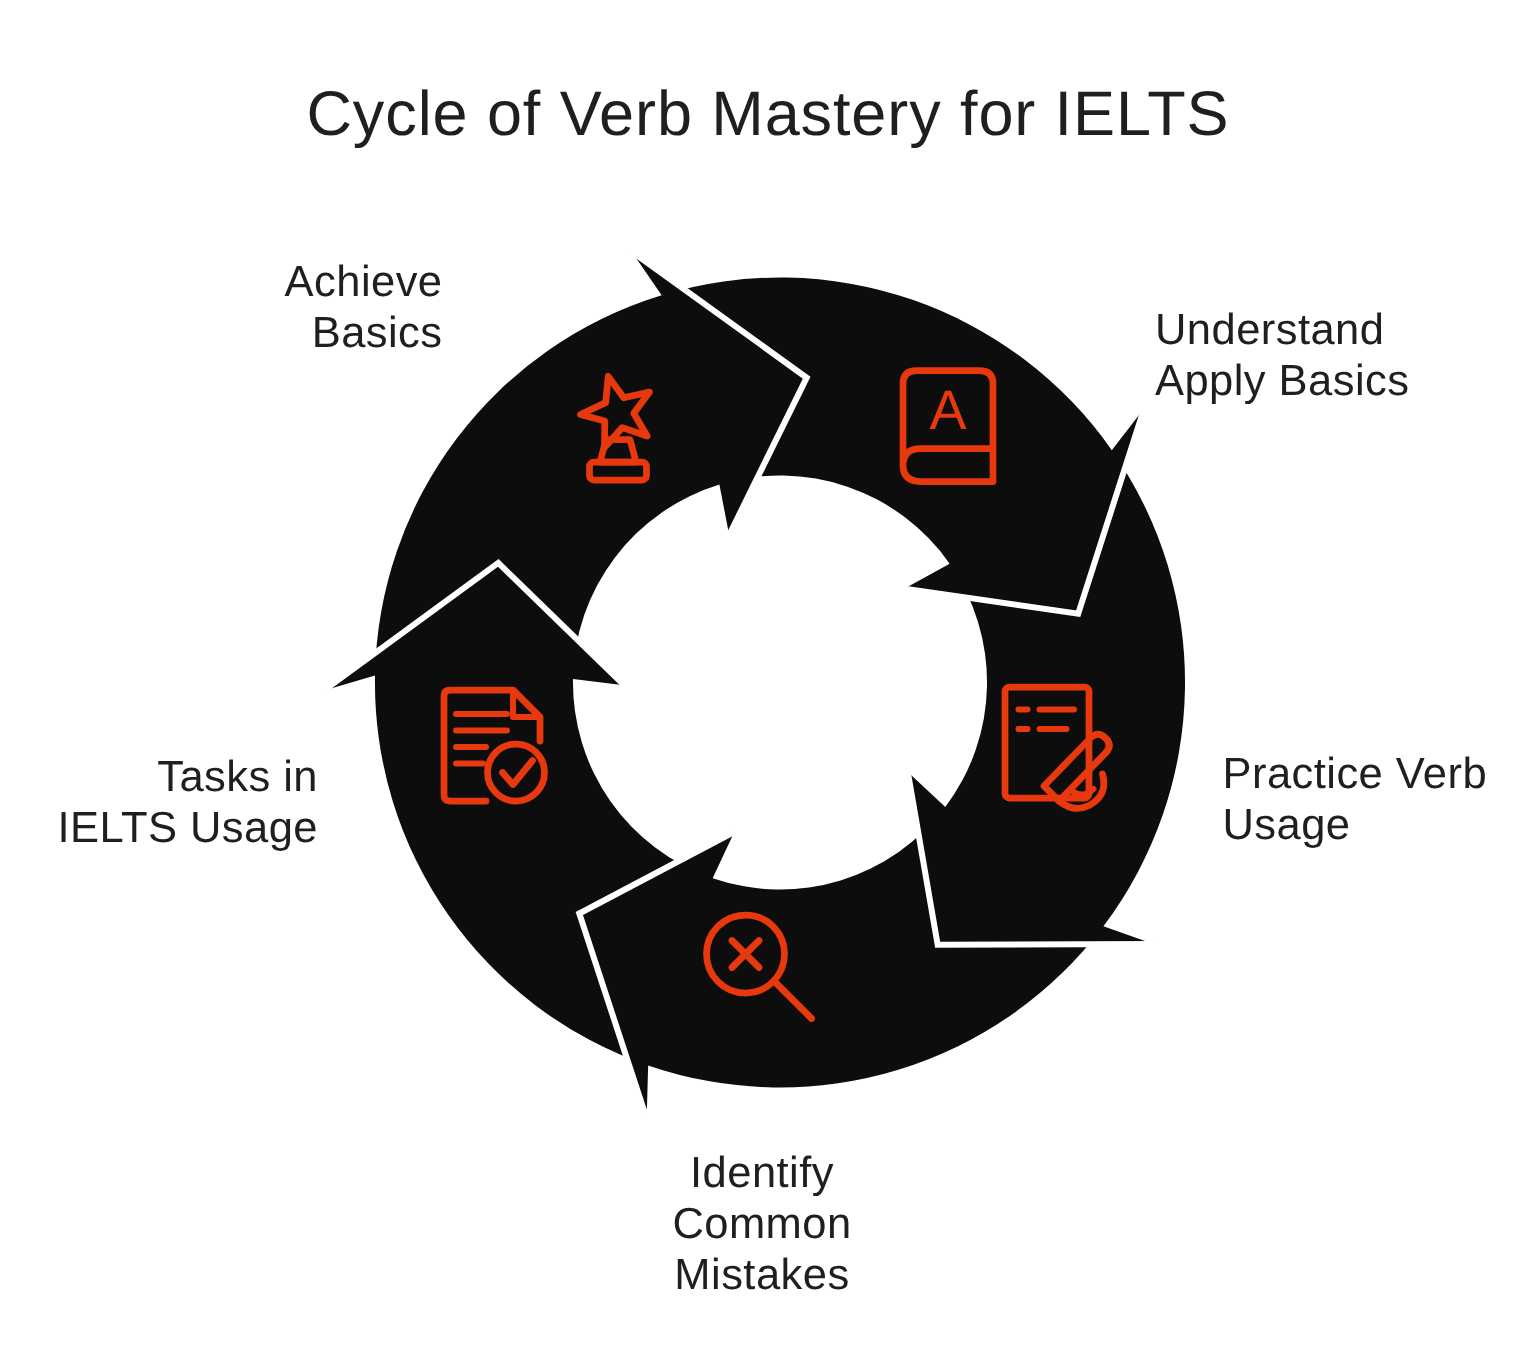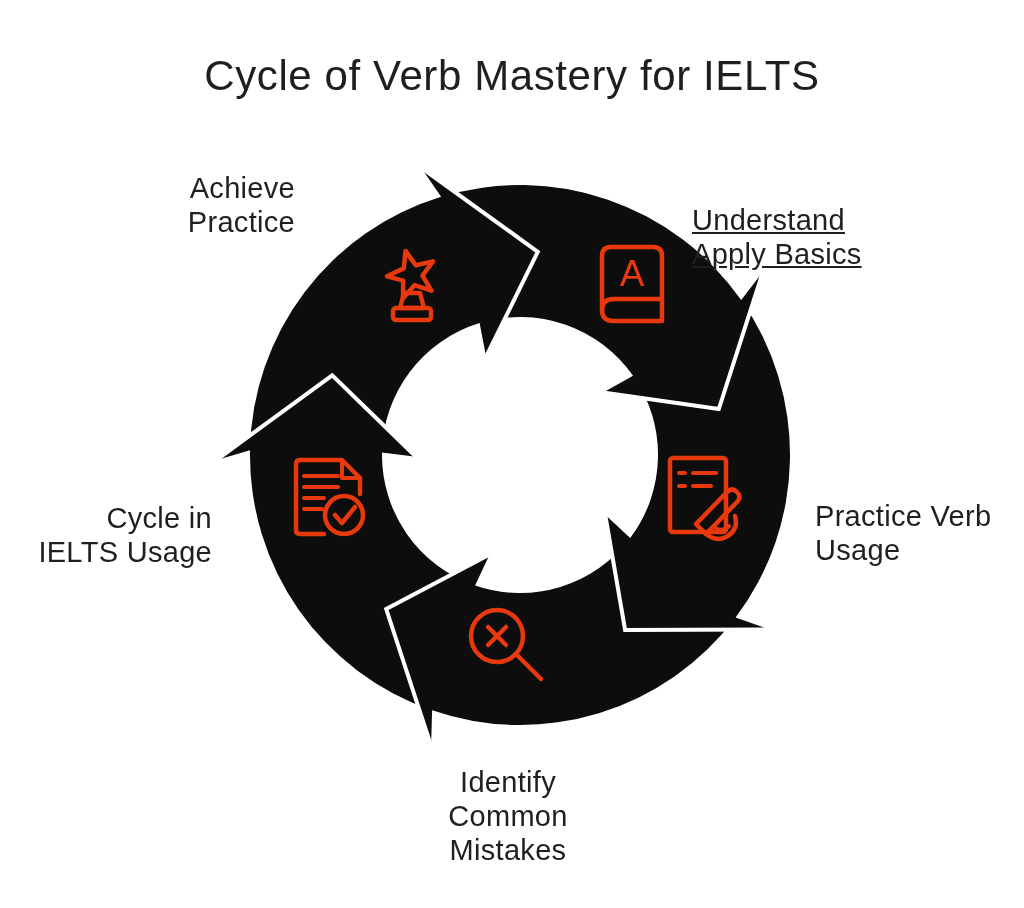--- a/index.html
+++ b/index.html
@@ -86,39 +86,39 @@
       <path class="icon" d="M 5 13 L 12 21 L 25 5"></path>
     </g>
 
     <g transform="translate(410,287)">
       <polygon class="icon" points="-4.5,-36.1 5.8,-21.8 23,-25.6 12.5,-11.5 21.4,3.7 4.7,-1.9 -7,11.3 -6.8,-6.3 -23,-10.7 -6.2,-18.6"></polygon>
       <path class="icon" d="M -6 6 L -10 21 L 14 21 L 10 6 Z"></path>
       <rect class="icon" x="-17" y="21" width="38" height="12" rx="3"></rect>
     </g>
   </svg>
 
-  <div class="label align-left" style="left:692px;top:183px;text-decoration:underline;">
+  <div class="label align-left" style="left:770px;top:183px;">
     <div>Understand</div>
     <div>Apply Basics</div>
   </div>
 
   <div class="label align-center" style="left:398px;top:745px;width:220px;">
     <div>Identify</div>
     <div>Common</div>
     <div>Mistakes</div>
   </div>
 
   <div class="label align-left" style="left:815px;top:479px;">
     <div>Practice Verb</div>
     <div>Usage</div>
   </div>
 
   <div class="label align-right" style="left:20px;top:481px;width:192px;">
-    <div>Cycle in</div>
+    <div>Tasks in</div>
     <div>IELTS Usage</div>
   </div>
 
   <div class="label align-right" style="left:120px;top:151px;width:175px;">
     <div>Achieve</div>
-    <div>Practice</div>
+    <div>Basics</div>
   </div>
 
 </div>
 
 </body></html>

